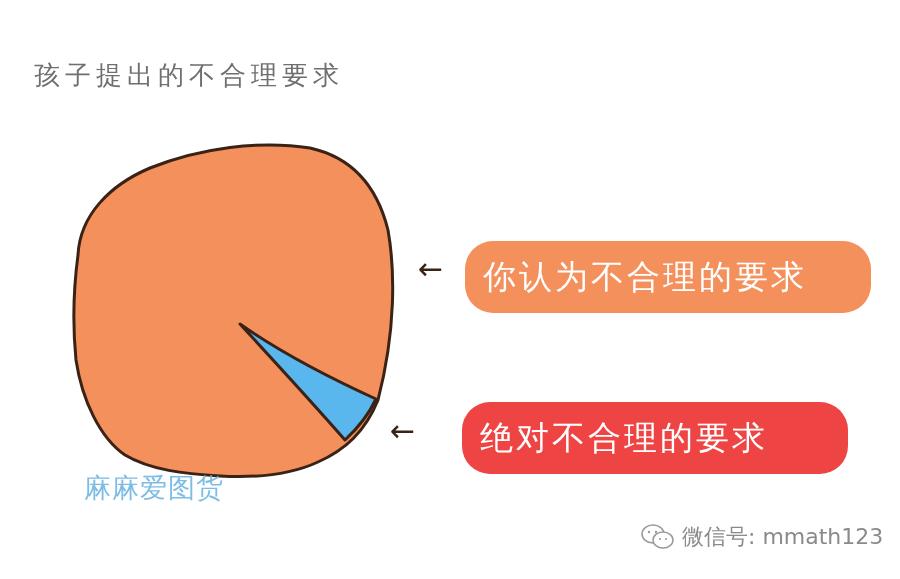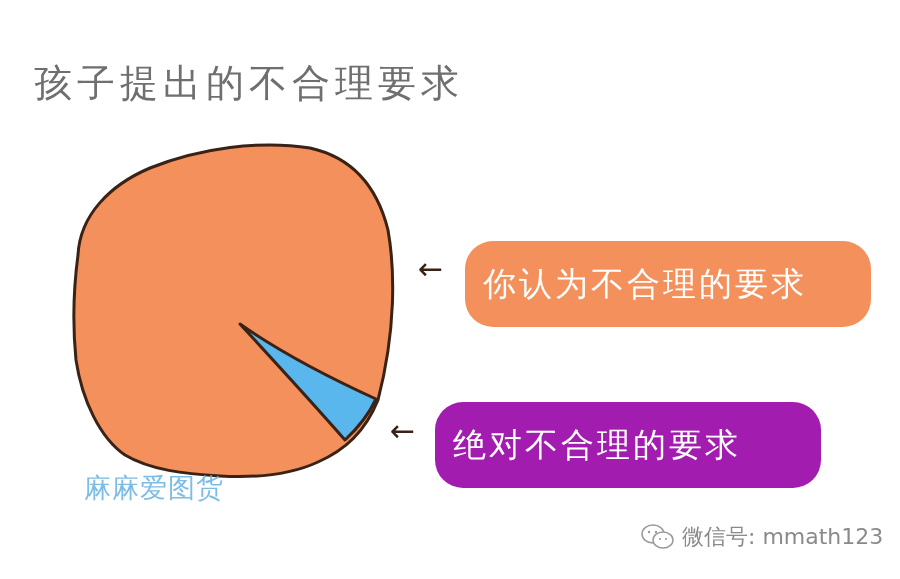--- a/index.html
+++ b/index.html
@@ -1,24 +1,24 @@
 <!DOCTYPE html>
 <html><head>
 <meta charset="utf-8">
 <style>
   html, body { margin:0; padding:0; background:#ffffff; }
   body { width:900px; height:579px; position:relative; overflow:hidden;
          font-family: "DejaVu Sans", "Liberation Sans", sans-serif; }
-  .title { position:absolute; left:34px; top:58px; font-size:38px; color:#6f6f6f;
+  .title { position:absolute; left:34px; top:58px; font-size:26px; color:#6f6f6f;
            letter-spacing:5px; font-weight:normal; }
   .pie { position:absolute; left:0; top:0; }
   .label { position:absolute; height:56px; border-radius:28px; color:#ffffff;
-           font-size:33px; line-height:56px; padding:15px 18px; letter-spacing:3px; white-space:nowrap; }
+           font-size:33px; line-height:56px; padding:8px 18px; letter-spacing:3px; white-space:nowrap; }
   .label-a { left:465px; top:241px; width:370px; background:#f4905b; }
-  .label-b { left:435px; top:402px; width:350px; background:#a21caf; }
+  .label-b { left:462px; top:402px; width:350px; background:#ef4444; }
   .arrow { position:absolute; font-size:30px; color:#3a2316; line-height:30px; }
   .arrow-a { left:418px; top:254px; }
   .arrow-b { left:390px; top:416px; }
   .wm { position:absolute; left:84px; top:470px; font-size:27px; color:#6fb6e3; opacity:0.9; letter-spacing:1px; }
   .wechat { position:absolute; left:640px; top:522px; font-size:22px; color:#8a8a8a; display:flex; align-items:center; gap:6px;justify-content:space-between; }
   .wechat-icon { width:36px; height:28px; }
 </style>
 </head>
 <body>
 

